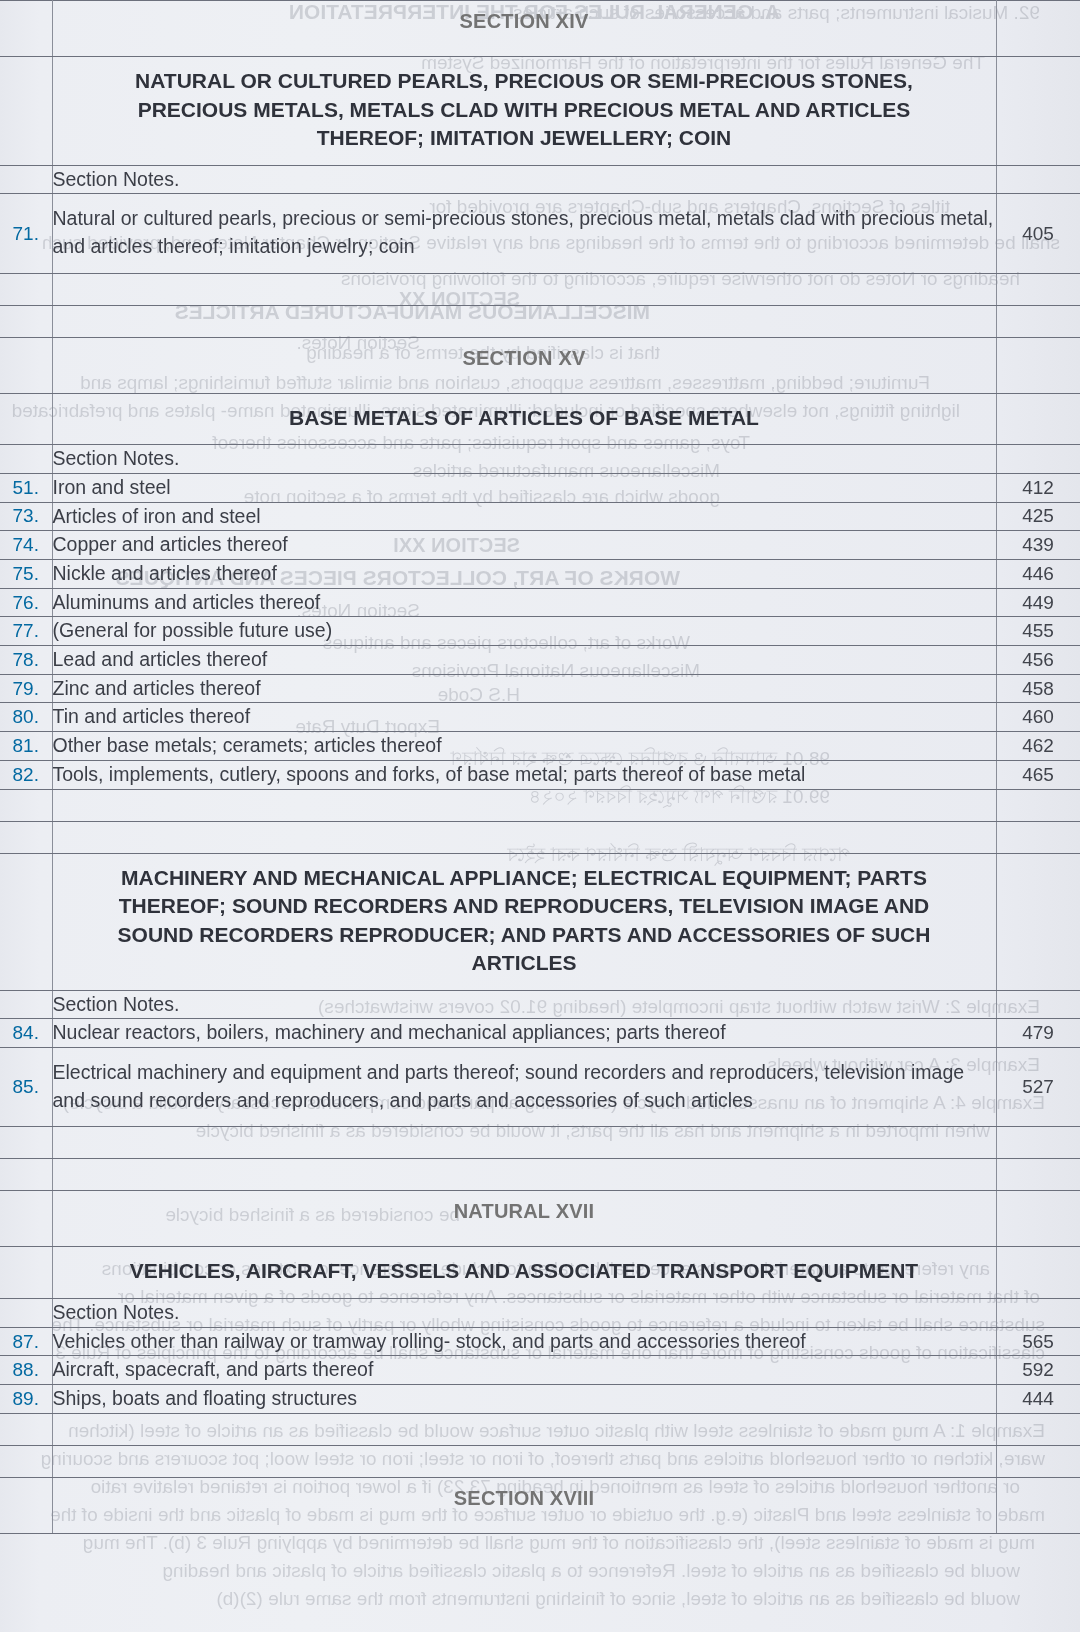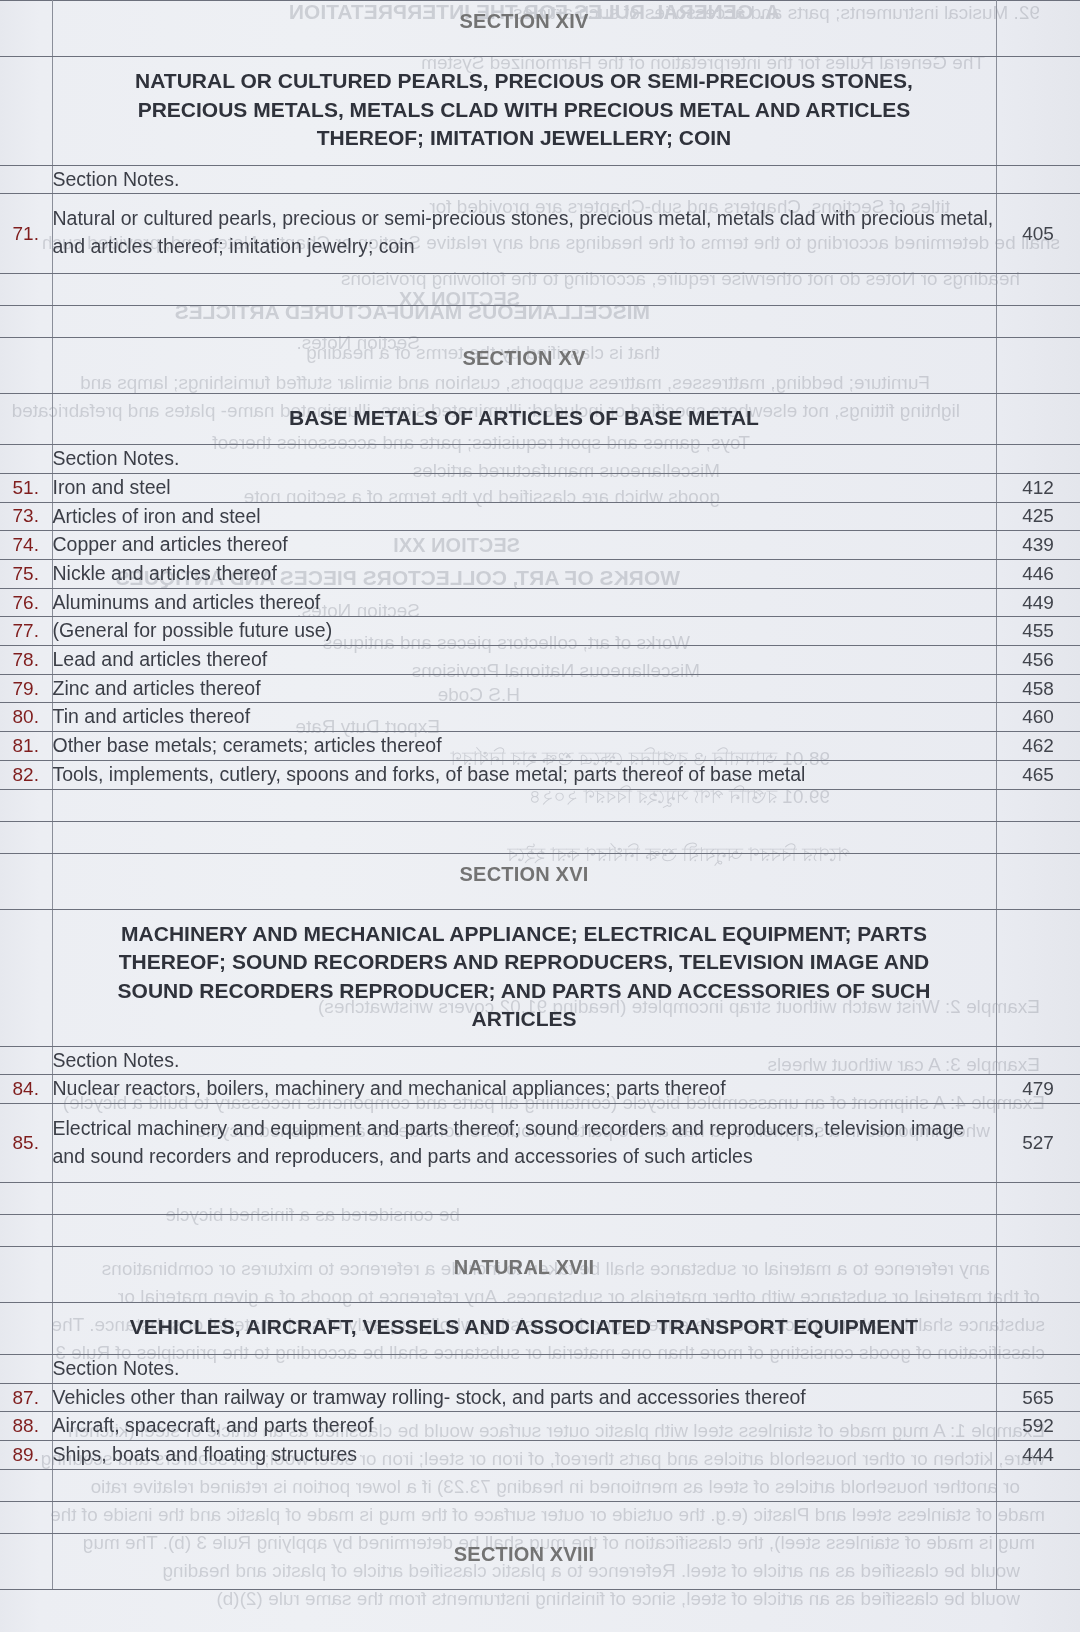--- a/index.html
+++ b/index.html
@@ -51,21 +51,21 @@
     vertical-align:middle;
     background:transparent;
   }
   col.c-num{width:52px;}
   col.c-desc{width:944px;}
   col.c-page{width:84px;}
 
   td.num{
     text-align:center;
     font-size:19px;
-    color:#7f1d1d;
+    color:#0369a1;
     border-right:1.6px solid #8a8e99;
     padding-right:4px;
   }
   td.desc{
     font-size:19.5px;
     line-height:1.42;
     color:#3b3e47;
     padding:7px 14px 8px 12px;
     border-right:1.6px solid #8a8e99;
   }
@@ -260,25 +260,20 @@
         <tr class="spacer">
           <td class="num"></td>
           <td class="desc"></td>
           <td class="page"></td>
         </tr>
         <tr class="spacer">
           <td class="num"></td>
           <td class="desc"></td>
           <td class="page"></td>
         </tr>
-        <tr class="sec-row">
-          <td></td>
-          <td class="sectitle" colspan="1">SECTION XVI</td>
-          <td class="page"></td>
-        </tr>
         <tr class="sec-name">
           <td></td>
           <td class="secname">MACHINERY AND MECHANICAL APPLIANCE; ELECTRICAL EQUIPMENT; PARTS THEREOF; SOUND RECORDERS AND REPRODUCERS, TELEVISION IMAGE AND SOUND RECORDERS REPRODUCER; AND PARTS AND ACCESSORIES OF SUCH ARTICLES</td>
           <td class="page"></td>
         </tr>
         <tr class="notes">
           <td class="num"></td>
           <td class="desc">Section Notes.</td>
           <td class="page"></td>
         </tr>

